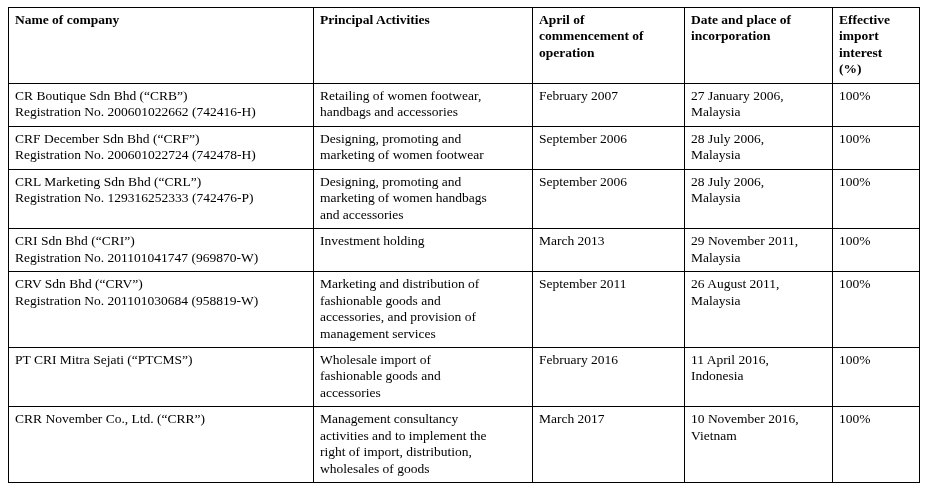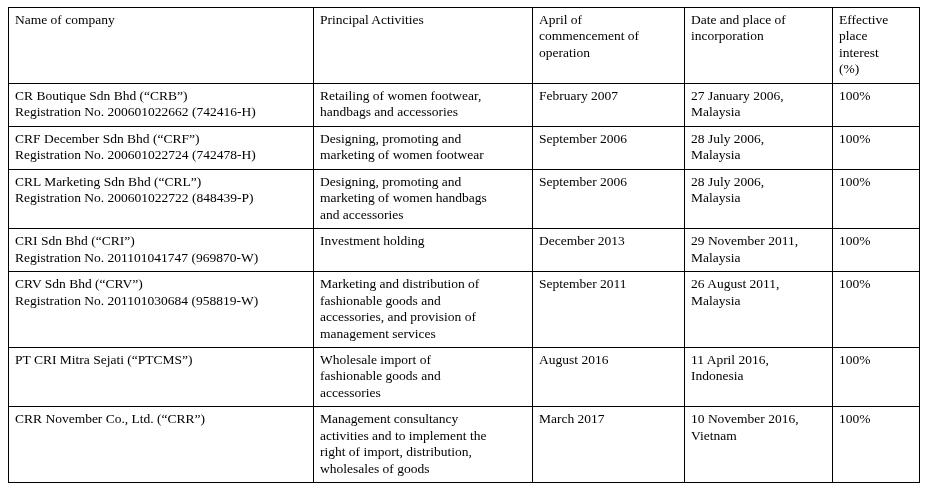--- a/index.html
+++ b/index.html
@@ -30,21 +30,21 @@
   table.company-table td {
     border: 1px solid #000000;
     vertical-align: top;
     padding: 4px 6px 5px 6px;
     font-size: 13.5px;
     line-height: 1.22;
     font-weight: normal;
     text-align: left;
   }
   table.company-table th {
-    font-weight: normal;
+    font-weight: bold;
   }
   col.c-name { width: 305px; }
   col.c-act  { width: 219px; }
   col.c-com  { width: 152px; }
   col.c-inc  { width: 148px; }
   col.c-eq   { width: 87px; }
 
   .hdr-cell {
     font-weight: bold;
   }
@@ -86,21 +86,21 @@
             <span class="cell-text">April of
 commencement of
 operation</span>
           </th>
         <th class="hdr-cell">
             <span class="cell-text">Date and place of
 incorporation</span>
           </th>
         <th class="hdr-cell">
             <span class="cell-text">Effective
-place
+import
 interest
 (%)</span>
           </th>
       </tr>
     </thead>
     <tbody>
       <tr>
         <td>
           <span class="company-name">CR Boutique Sdn Bhd (“CRB”)</span>
           <span class="company-reg">Registration No. 200601022662 (742416-H)</span>
@@ -136,21 +136,21 @@
             <span class="cell-text">28 July 2006,
 Malaysia</span>
           </td>
         <td class="eq-cell">
             <span class="cell-text">100%</span>
           </td>
       </tr>
       <tr>
         <td>
           <span class="company-name">CRL Marketing Sdn Bhd (“CRL”)</span>
-          <span class="company-reg">Registration No. 200601022722 (848439-P)</span>
+          <span class="company-reg">Registration No. 129316252333 (742476-P)</span>
         </td>
         <td>
             <span class="cell-text">Designing, promoting and
 marketing of women handbags
 and accessories</span>
           </td>
         <td>
             <span class="cell-text">September 2006</span>
           </td>
         <td>
@@ -163,21 +163,21 @@
       </tr>
       <tr>
         <td>
           <span class="company-name">CRI Sdn Bhd (“CRI”)</span>
           <span class="company-reg">Registration No. 201101041747 (969870-W)</span>
         </td>
         <td>
             <span class="cell-text">Investment holding</span>
           </td>
         <td>
-            <span class="cell-text">December 2013</span>
+            <span class="cell-text">March 2013</span>
           </td>
         <td>
             <span class="cell-text">29 November 2011,
 Malaysia</span>
           </td>
         <td class="eq-cell">
             <span class="cell-text">100%</span>
           </td>
       </tr>
       <tr>
@@ -206,21 +206,21 @@
         <td>
           <span class="company-name">PT CRI Mitra Sejati (“PTCMS”)</span>
           <span class="company-reg"></span>
         </td>
         <td>
             <span class="cell-text">Wholesale import of
 fashionable goods and
 accessories</span>
           </td>
         <td>
-            <span class="cell-text">August 2016</span>
+            <span class="cell-text">February 2016</span>
           </td>
         <td>
             <span class="cell-text">11 April 2016,
 Indonesia</span>
           </td>
         <td class="eq-cell">
             <span class="cell-text">100%</span>
           </td>
       </tr>
       <tr>

